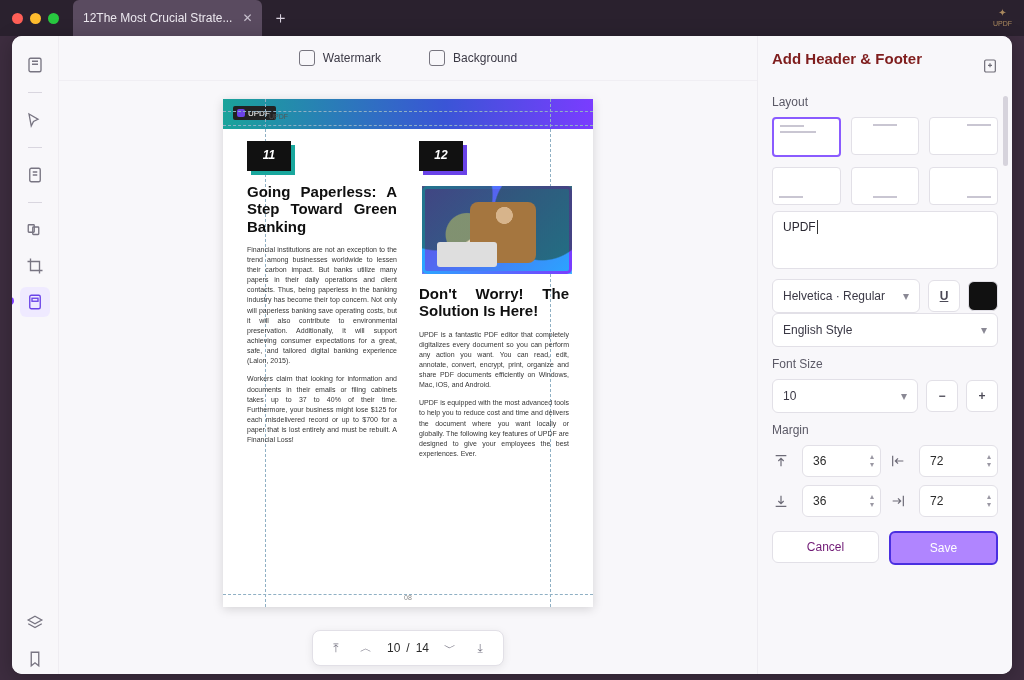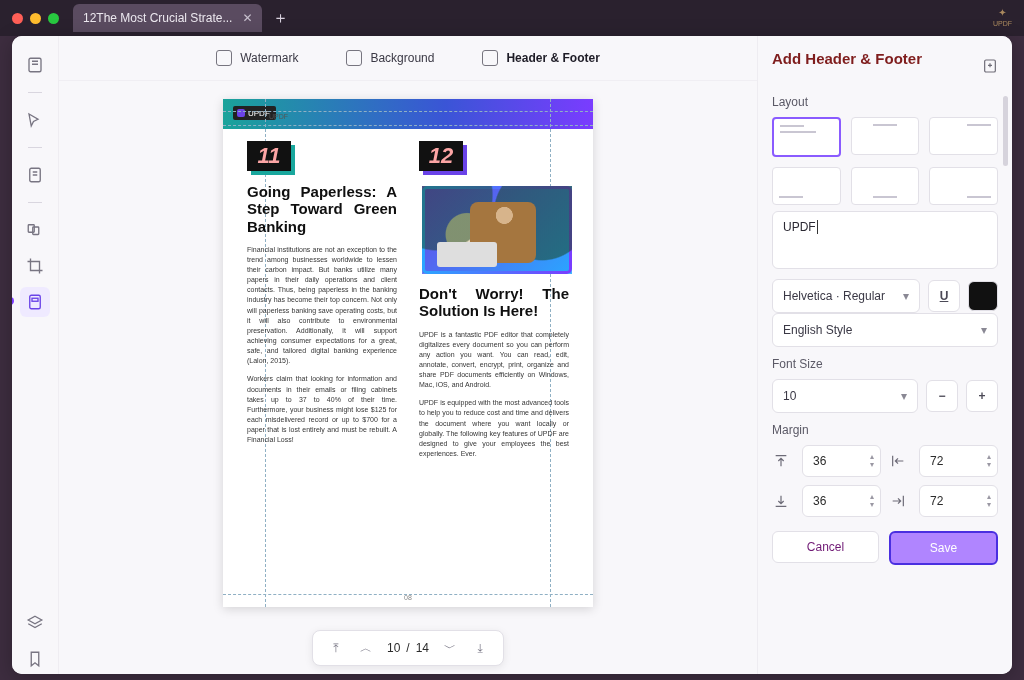--- a/index.html
+++ b/index.html
@@ -13,21 +13,21 @@
   }
   html,body{margin:0;height:100%;width:100%;font-family:-apple-system,Helvetica,Arial,sans-serif;font-size:12px;color:var(--text);}
   body{background:var(--bg);overflow:hidden;}
   .frame{position:absolute;inset:0;background:var(--bg);}
 
   
   .titlebar{height:36px;display:flex;align-items:center;padding:0 12px;background:rgba(40,32,44,.9);}
   .traffic{display:flex;gap:7px;margin-right:14px;}
   .dot{width:11px;height:11px;border-radius:50%;}
   .dot.r{background:#ff5f57;} .dot.y{background:#febc2e;} .dot.g{background:#28c840;}
-  .tab{height:28px;background:#5a4b60;color:#ece8ef;border-radius:6px 6px 0 0;display:flex;align-items:center;padding:0 10px;gap:10px;font-size:12px;max-width:190px;}
+  .tab{height:37px;background:#5a4b60;color:#ece8ef;border-radius:6px 6px 0 0;display:flex;align-items:center;padding:0 10px;gap:10px;font-size:12px;max-width:190px;}
   .tab .tx{overflow:hidden;text-overflow:ellipsis;white-space:nowrap;}
   .tab .x{color:#c9c2cf;cursor:pointer;}
   .plus{width:24px;height:24px;color:#d8d1de;display:flex;align-items:center;justify-content:center;font-size:16px;margin-left:6px;cursor:pointer;}
   .brand{margin-left:auto;color:#caa36a;font-size:10px;opacity:.8;text-align:center;line-height:1;}
 
   
   .app{position:absolute;top:36px;left:12px;right:12px;bottom:6px;background:var(--panel);border-radius:10px;display:flex;overflow:hidden;box-shadow:0 4px 20px rgba(0,0,0,.25);}
 
   
   .rail{width:46px;background:var(--panel);border-right:1px solid #efedf2;display:flex;flex-direction:column;align-items:center;padding-top:14px;gap:6px;position:relative;}
@@ -49,21 +49,21 @@
   
   .page{width:370px;height:508px;background:#fff;box-shadow:0 2px 10px rgba(0,0,0,.15);position:relative;font-family:Helvetica,Arial,sans-serif;color:#1a1a1a;overflow:hidden;}
   .page .gradtop{height:30px;background:linear-gradient(90deg,#1aa39a,#3a55d6 60%,#7a3cff);position:relative;}
   .page .brandtag{position:absolute;left:10px;top:7px;height:14px;background:#222;border-radius:2px;padding:0 6px 0 4px;color:#fff;font-size:8px;display:flex;align-items:center;gap:3px;}
   .page .brandtag::before{content:"";width:8px;height:8px;background:#6a43e8;border-radius:2px;display:inline-block;}
   .page .hfline{position:absolute;left:0;right:0;border-top:1px dashed #8fb0c4;}
   .page .vline{position:absolute;top:0;bottom:0;border-left:1px dashed #8fb0c4;}
   .page .hdrtxt{position:absolute;top:14px;left:46px;font-size:7px;color:#555;}
   .page .cols{position:absolute;top:42px;left:24px;right:24px;bottom:20px;display:flex;gap:22px;}
   .col{flex:1;font-size:7px;line-height:1.45;color:#353535;text-align:justify;}
-  .numtag{width:44px;height:30px;background:#111;color:#fca5a5;display:flex;align-items:center;justify-content:center;font-weight:800;font-style:italic;font-size:22px;box-shadow:4px 4px 0 #19a79d;margin-bottom:12px;}
+  .numtag{width:44px;height:30px;background:#111;color:#ffffff;display:flex;align-items:center;justify-content:center;font-weight:800;font-style:italic;font-size:12px;box-shadow:4px 4px 0 #19a79d;margin-bottom:12px;}
   .col h2{font-size:15px;font-weight:800;line-height:1.15;margin:8px 0 10px 0;color:#0f0f0f;}
   .col p{margin:0 0 8px 0;}
   .photo{width:100%;height:88px;border-radius:3px;background:
      radial-gradient(circle at 30% 55%, #e9ddc4 0 18%, transparent 19%),
      linear-gradient(135deg,#6a43e8,#2aa6ff);
      position:relative;overflow:hidden;margin-bottom:8px;border:3px solid transparent;
      background-clip:padding-box;
      box-shadow:0 0 0 3px rgba(0,0,0,0) , inset 0 0 0 1px rgba(255,255,255,.15);
   }
   .photo::before{content:"";position:absolute;inset:0;border:3px solid transparent;border-radius:5px;
@@ -200,24 +200,20 @@
     <div class="center">
       <div class="topseg">
         <div class="seg">
             <span class="si"></span>
             <span>Watermark</span>
           </div>
         <div class="seg">
             <span class="si"></span>
             <span>Background</span>
           </div>
-        <div class="seg active">
-            <span class="si"></span>
-            <span>Header &amp; Footer</span>
-          </div>
       </div>
 
       <div class="canvas-wrap">
         <div class="page">
           <div class="gradtop">
               <div class="brandtag">
                 <span>UPDF</span>
               </div>
             </div>
           <div class="hfline" style="top:12px"></div>

